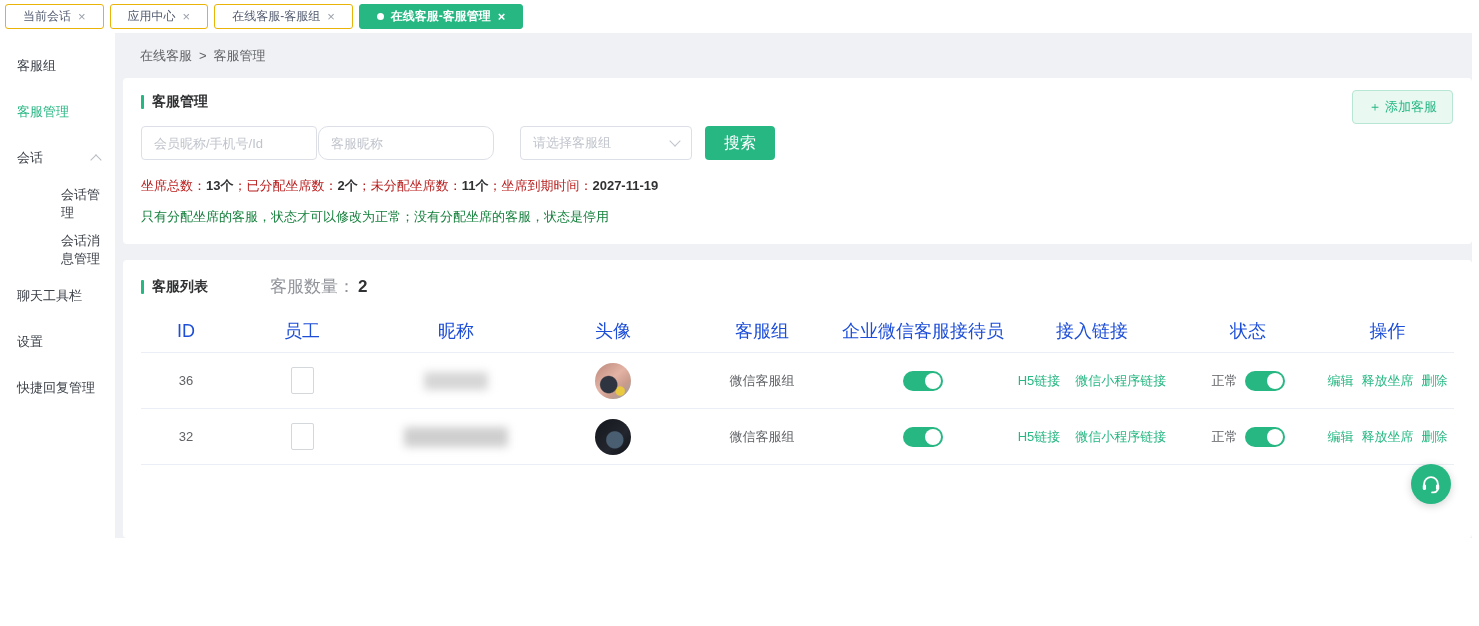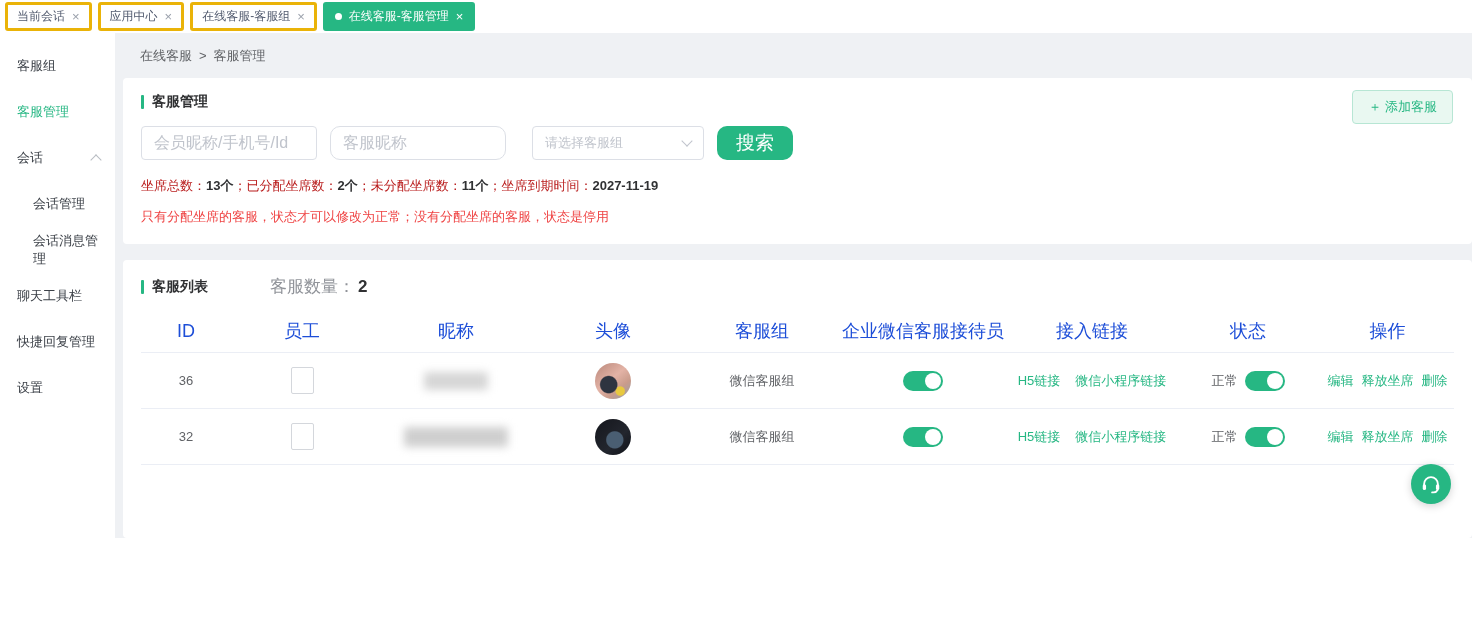--- a/index.html
+++ b/index.html
@@ -3,60 +3,60 @@
 <meta charset="utf-8">
 <style>
   html,body{margin:0;padding:0;}
   body{
     width:1479px;height:626px;position:relative;overflow:hidden;
     font-family:"Liberation Sans","DejaVu Sans",sans-serif;
     background:#fff;
   }
   
   .tabbar{height:33px;display:flex;align-items:center;gap:6px;padding:0 5px;background:#fff;}
-  .tab{display:inline-flex;align-items:center;height:23px;padding:0 9px;border:3px solid #eab308;
+  .tab{display:inline-flex;align-items:center;height:23px;padding:0 17px;border:1px solid #eab308;
        border-radius:3px;background:#fff;font-size:12px;color:#515a6e;cursor:pointer;white-space:nowrap;}
   .tab .close{margin-left:7px;color:#9aa0ab;font-size:13px;line-height:1;}
-  .tab.active{background:var(--accent,#26b783);border-color:var(--accent,#26b783);color:#fff;}
+  .tab.active{background:var(--accent,#26b783);border-color:var(--accent,#26b783);color:#fff;font-weight:bold;}
   .tab.active .close{color:#fff;}
   .dot{width:7px;height:7px;border-radius:50%;background:#fff;margin-right:7px;}
   
   .main{display:flex;height:505px;background:var(--page-bg,#eff1f4);}
   .sidebar{width:115px;background:#fff;padding-top:10px;flex-shrink:0;}
   .side-item{height:46px;display:flex;align-items:center;justify-content:space-between;
              padding:0 15px 0 17px;font-size:13px;color:#3c4148;cursor:pointer;}
-  .side-item.sub{padding-left:33px;}
+  .side-item.sub{padding-left:33px;margin-left:28px;}
   .side-item.active{color:var(--accent,#26b783);}
   .chev-up{width:7px;height:7px;border-left:1.5px solid #b8bcc2;border-top:1.5px solid #b8bcc2;
            transform:rotate(45deg);margin-top:3px;}
   .content{flex:1;padding:0 7px 0 8px;display:flex;flex-direction:column;overflow:hidden;}
   .breadcrumb{height:45px;display:flex;align-items:center;padding-left:17px;font-size:13px;color:#606266;gap:7px;}
   .panel{background:#fff;border-radius:4px;}
   .panel1{position:relative;padding:15px 18px 18px;}
   .sec-title{display:flex;align-items:center;font-size:14px;font-weight:bold;color:#303133;}
   .bar{width:3px;height:14px;background:var(--accent,#26b783);margin-right:8px;border-radius:1px;}
   .add-btn{position:absolute;top:12px;right:19px;height:32px;padding:0 15px;
            background:var(--accent-light-bg,#e9f8f1);border:1px solid var(--accent-light-border,#b7e6d4);
            color:var(--accent,#26b783);font-size:13px;border-radius:4px;display:flex;align-items:center;cursor:pointer;}
   .search-row{display:flex;align-items:center;margin-top:15px;}
   input.box{width:150px;height:32px;border:1px solid #dcdfe6;border-radius:4px;padding:0 12px;
-            font-size:16px;color:#606266;outline:none;background:#fff;}
+            font-size:13px;color:#606266;outline:none;background:#fff;}
   input.box::placeholder{color:#c0c4cc;}
-  input.box + input.box{margin-left:13px;border-radius:10px;}
+  input.box + input.box{margin-left:1px;border-radius:10px;}
   .select-box{width:146px;height:32px;border:1px solid #dcdfe6;border-radius:4px;display:flex;
               align-items:center;justify-content:space-between;padding:0 12px;font-size:13px;
               color:#c0c4cc;margin-left:26px;background:#fff;cursor:pointer;}
   .chev-down{width:7px;height:7px;border-right:1.3px solid #c0c4cc;border-bottom:1.3px solid #c0c4cc;
              transform:rotate(45deg);margin-top:-4px;}
   .search-btn{height:34px;padding:0 19px;margin-left:13px;background:var(--accent,#26b783);color:#fff;
-              border:none;border-radius:10px;font-size:19px;cursor:pointer;}
+              border:none;border-radius:4px;font-size:16px;cursor:pointer;}
   .stats{margin-top:17px;font-size:13px;}
   .stats .lab{color:#b91c1c;}
   .stats .val{color:#303133;font-weight:600;text-align:center;}
-  .note{margin-top:13px;font-size:13px;color:#ef4444;}
+  .note{margin-top:13px;font-size:13px;color:#15803d;}
   
   .panel2{margin-top:16px;flex:1;padding:15px 18px 0;display:flex;flex-direction:column;position:relative;}
   .list-head{display:flex;align-items:center;}
   .count{margin-left:62px;font-size:17px;color:#909399;}
   .count .val{color:#303133;font-weight:600;margin-left:3px;}
   .table{margin-top:12px;}
   .t-row{display:grid;grid-template-columns:90px 142px 166px 148px 150px 172px 166px 146px 1fr;align-items:center;}
   .t-head{height:42px;border-bottom:1px solid #ebeef5;}
   .t-head .cell{font-size:18px;color:#1d4ed8;}
   .t-body-row{height:55px;border-bottom:1px solid #ebeef5;}
@@ -124,24 +124,24 @@
     <div class="side-item sub">
       <span>会话管理</span>
     </div>
     <div class="side-item sub">
       <span>会话消息管理</span>
     </div>
     <div class="side-item">
       <span>聊天工具栏</span>
     </div>
     <div class="side-item">
+      <span>设置</span>
+    </div>
+    <div class="side-item">
       <span>快捷回复管理</span>
-    </div>
-    <div class="side-item">
-      <span>设置</span>
     </div>
   </div>
 
   <div class="content">
     <div class="breadcrumb">
       <span>在线客服</span>
       <span>&gt;</span>
       <span>客服管理</span>
     </div>
 

